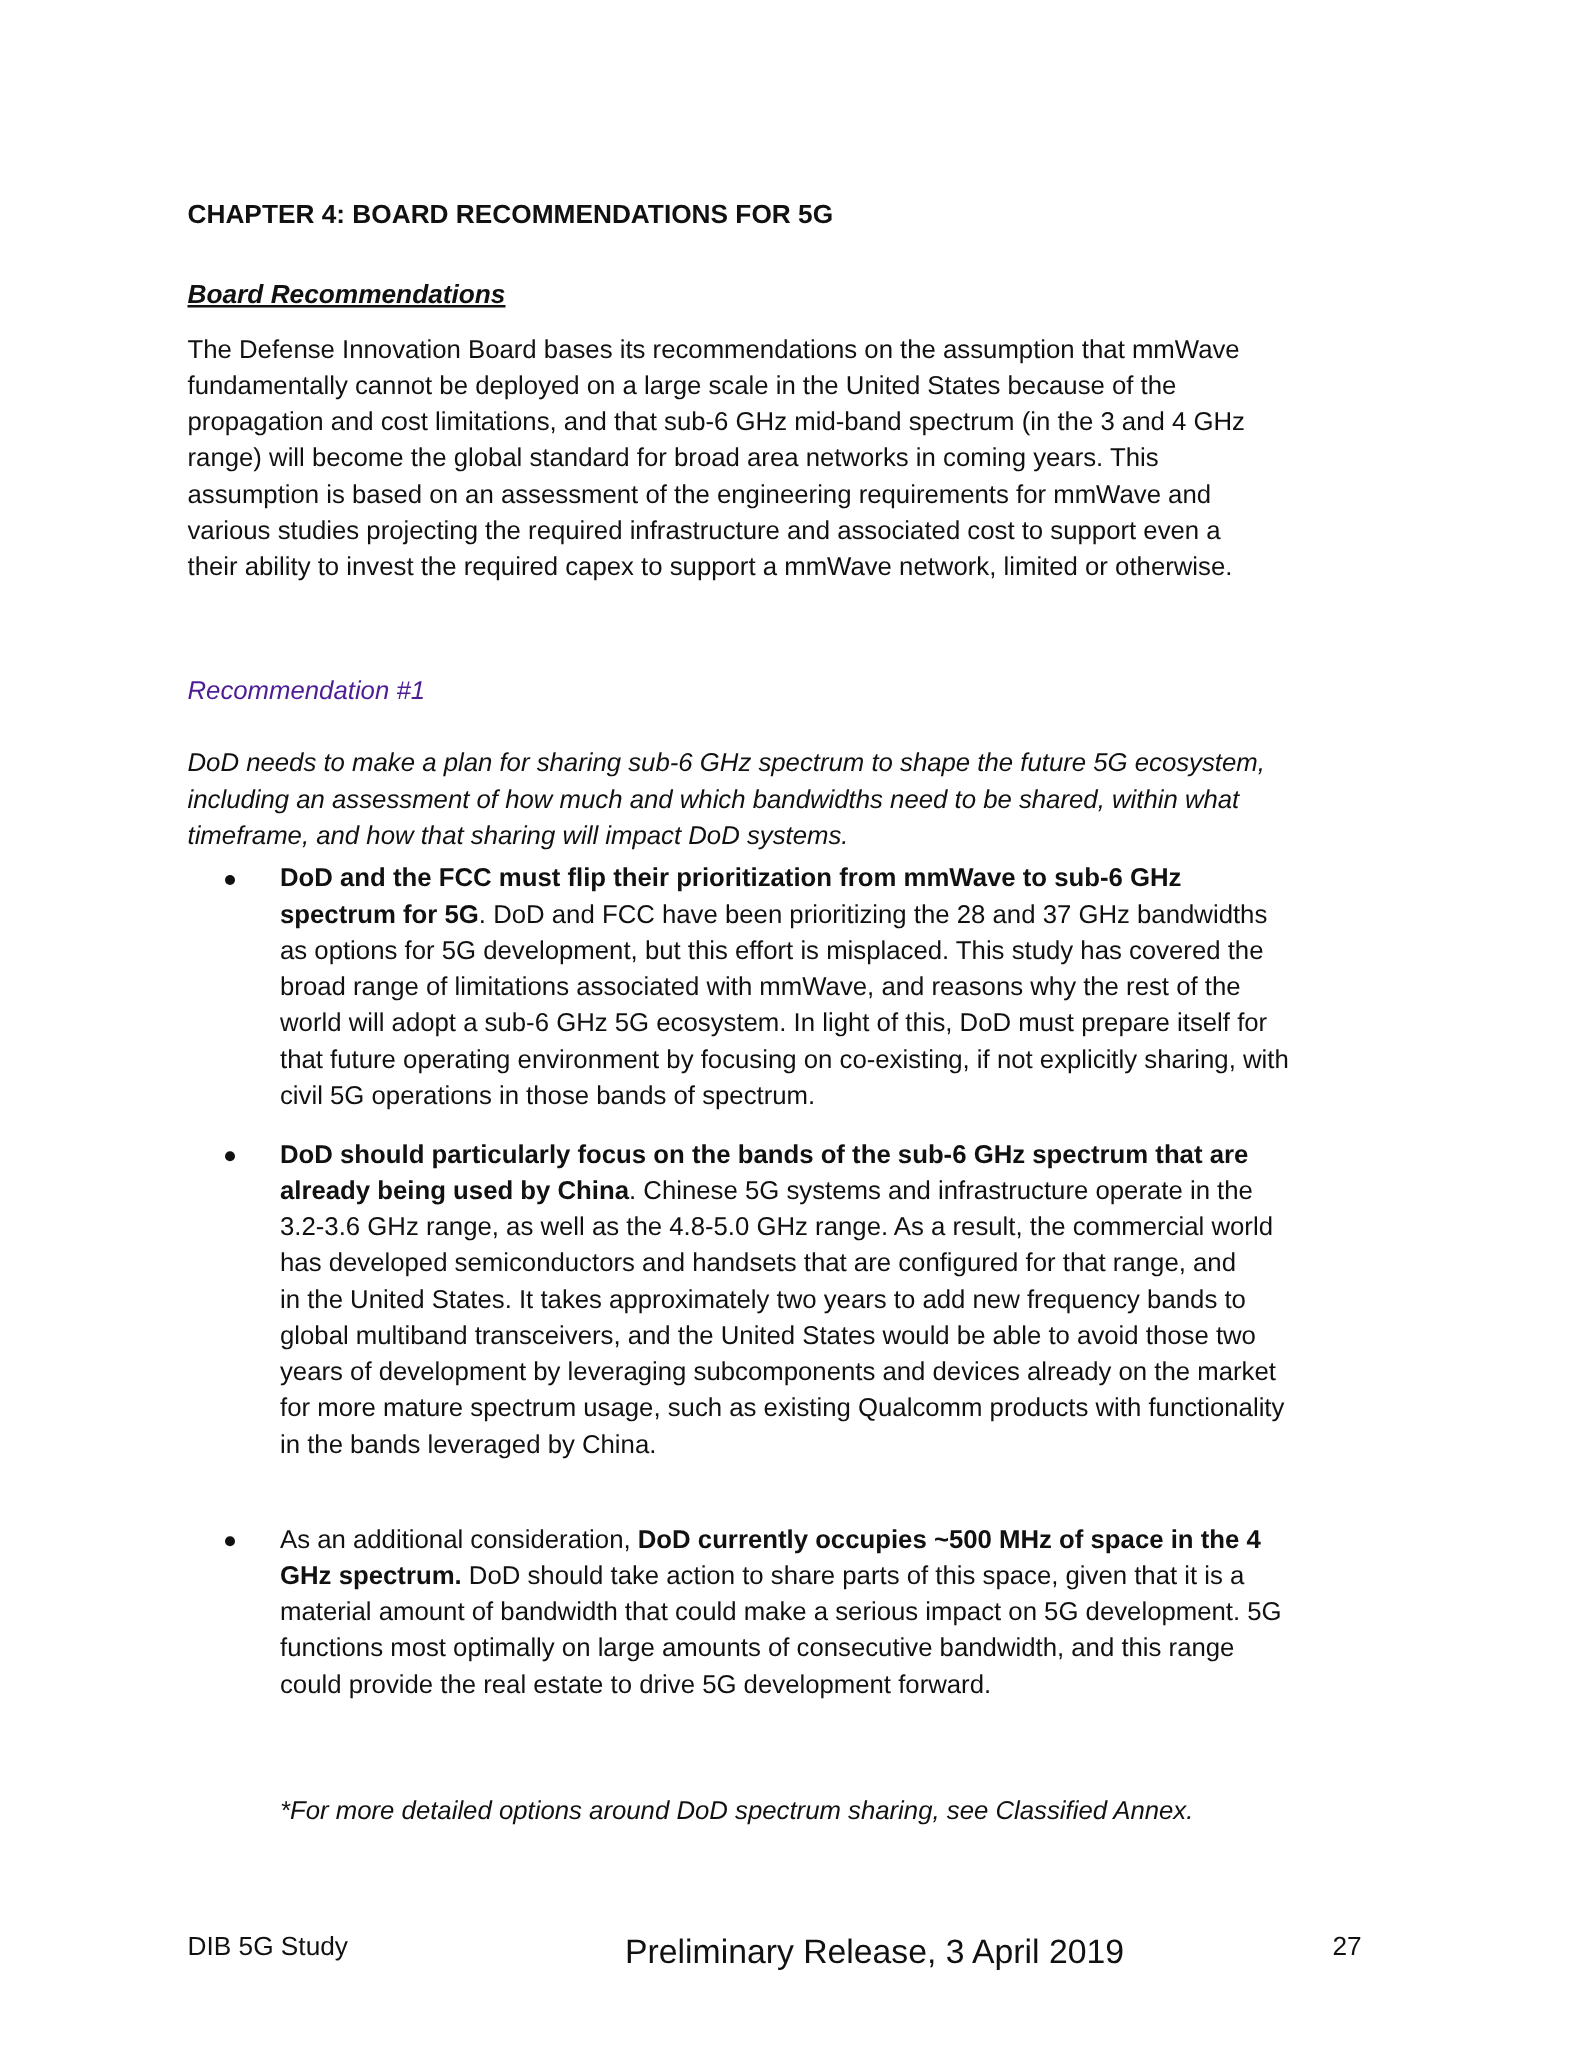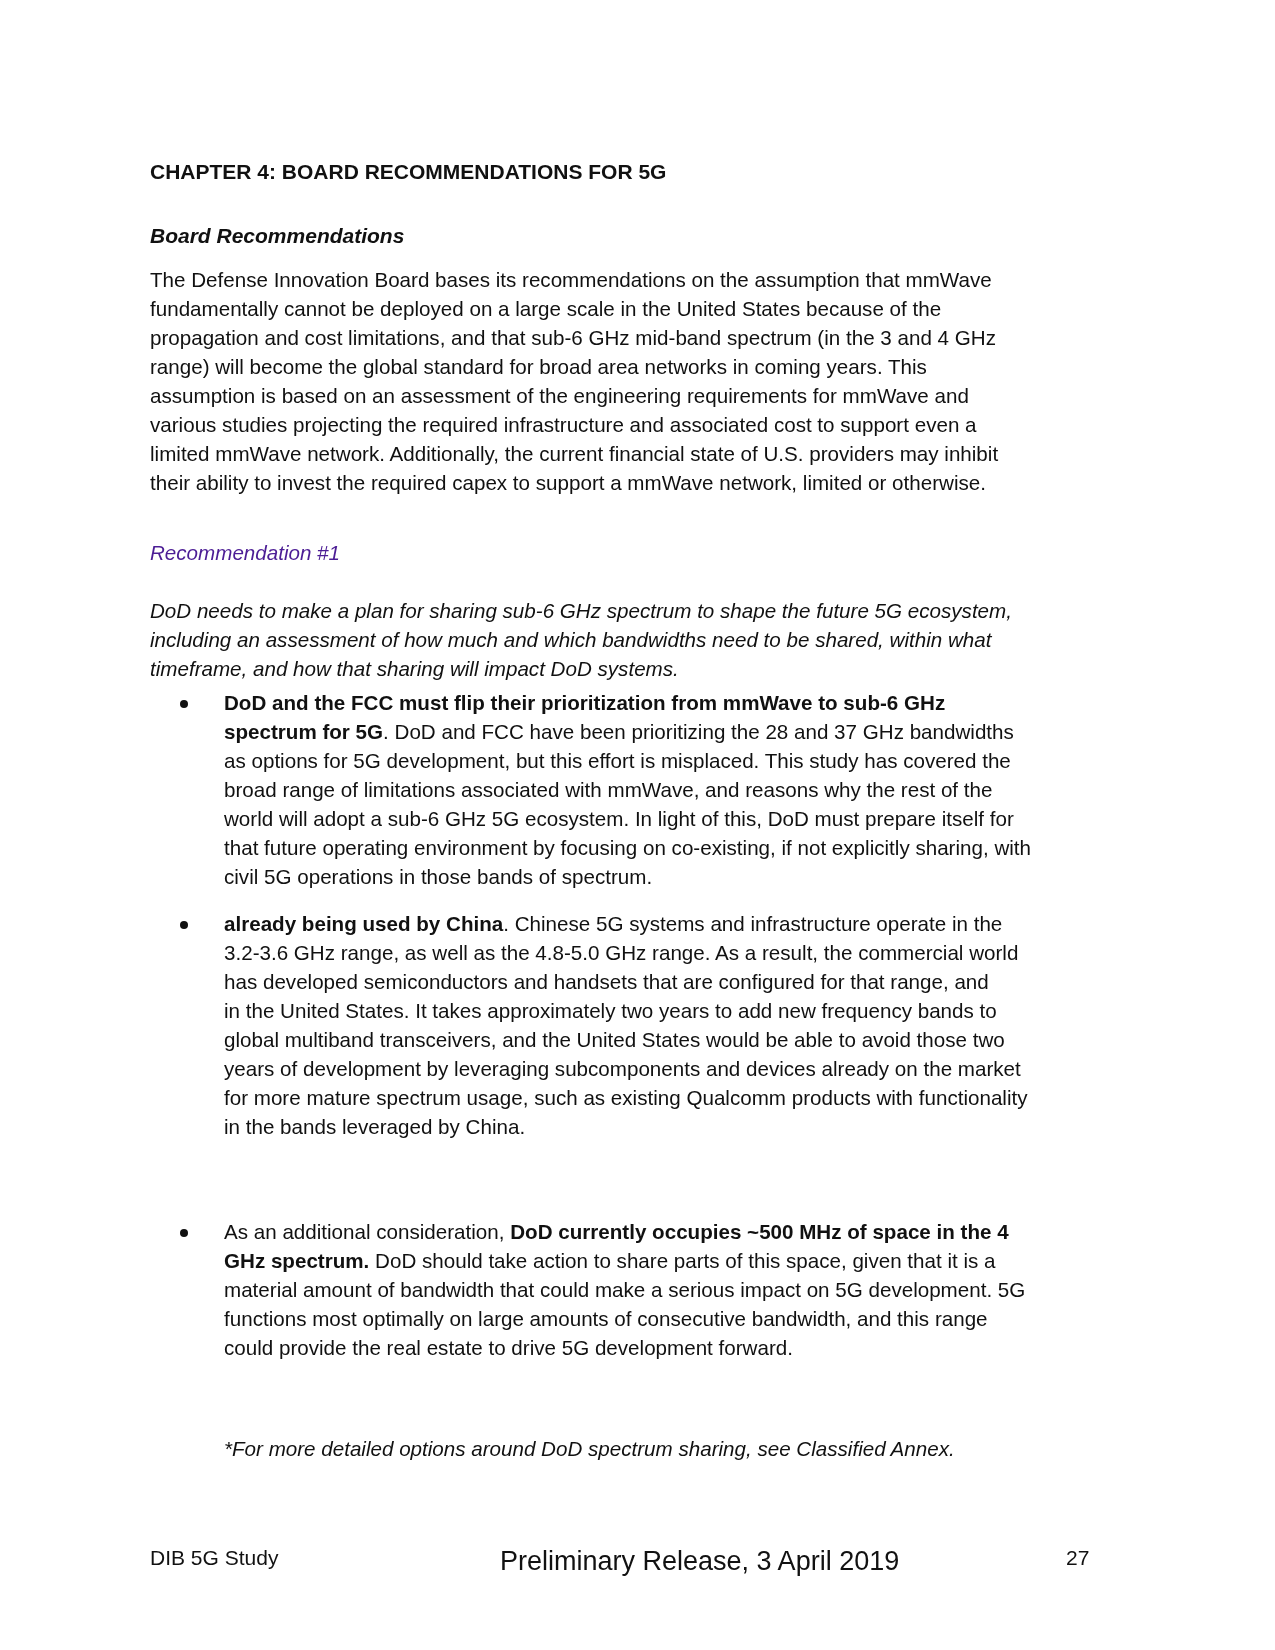--- a/index.html
+++ b/index.html
@@ -3,21 +3,21 @@
   <meta charset="utf-8">
   <style>
     html, body { margin: 0; padding: 0; background: #ffffff; }
     body {
       width: 1275px; height: 1650px; position: relative; overflow: hidden;
       font-family: "Liberation Sans", sans-serif; color: #111111;
     }
     .page { position: absolute; left: 0; top: 12px; width: 1186px; height: 1650px; }
     .line { position: absolute; white-space: nowrap; font-size: 20.6px; line-height: 29px; }
     .chapter-title { position: absolute; left: 150px; top: 148px; font-size: 21px; font-weight: bold; white-space: nowrap; }
-    .section-heading { position: absolute; left: 150px; top: 212px; font-size: 21px; font-weight: bold; font-style: italic; white-space: nowrap; }
+    .section-heading { position: absolute; left: 150px; top: 212px; font-size: 21px; font-weight: bold; font-style: italic; white-space: nowrap; text-decoration: underline; }
     .intro { position: absolute; left: 150px; top: 253px; }
     .intro .line, .rec-stmt .line { position: relative; display: block; }
     .rec-label { position: absolute; left: 150px; top: 529px; font-size: 20.6px; font-style: italic; color: #4c1d95; white-space: nowrap; }
     .rec-stmt { position: absolute; left: 150px; top: 584px; font-style: italic; }
     .bullet-block { position: absolute; left: 224px; }
     .bullet-block .line { position: relative; display: block; }
     .bullet-dot { position: absolute; left: -44px; top: 12px; width: 8px; height: 8px; border-radius: 50%; background: #111111; }
     .b { font-weight: bold; }
     .note { position: absolute; left: 224px; top: 1425px; font-size: 20.6px; font-style: italic; white-space: nowrap; }
     .footer-left { position: absolute; left: 150px; top: 1534px; font-size: 21px; white-space: nowrap; }
@@ -32,21 +32,20 @@
   <div class="chapter-title">CHAPTER 4: BOARD RECOMMENDATIONS FOR 5G</div>
   <div class="section-heading">Board Recommendations</div>
 
   <div class="intro">
     <span class="line">The Defense Innovation Board bases its recommendations on the assumption that mmWave</span>
     <span class="line">fundamentally cannot be deployed on a large scale in the United States because of the</span>
     <span class="line">propagation and cost limitations, and that sub-6 GHz mid-band spectrum (in the 3 and 4 GHz</span>
     <span class="line">range) will become the global standard for broad area networks in coming years. This</span>
     <span class="line">assumption is based on an assessment of the engineering requirements for mmWave and</span>
     <span class="line">various studies projecting the required infrastructure and associated cost to support even a</span>
-    <span class="line">limited mmWave network. Additionally, the current financial state of U.S. providers may inhibit</span>
     <span class="line">their ability to invest the required capex to support a mmWave network, limited or otherwise.</span>
   </div>
 
   <div class="rec-label">Recommendation #1</div>
 
   <div class="rec-stmt">
     <span class="line">DoD needs to make a plan for sharing sub-6 GHz spectrum to shape the future 5G ecosystem,</span>
     <span class="line">including an assessment of how much and which bandwidths need to be shared, within what</span>
     <span class="line">timeframe, and how that sharing will impact DoD systems.</span>
   </div>
@@ -57,20 +56,21 @@
     <span class="line"><span class="b">spectrum for 5G</span><span>. DoD and FCC have been prioritizing the 28 and 37 GHz bandwidths</span></span>
     <span class="line">as options for 5G development, but this effort is misplaced. This study has covered the</span>
     <span class="line">broad range of limitations associated with mmWave, and reasons why the rest of the</span>
     <span class="line">world will adopt a sub-6 GHz 5G ecosystem. In light of this, DoD must prepare itself for</span>
     <span class="line">that future operating environment by focusing on co-existing, if not explicitly sharing, with</span>
     <span class="line">civil 5G operations in those bands of spectrum.</span>
   </div>
 
   <div class="bullet-block" style="top:897px;">
     <span class="bullet-dot"></span>
+    <span class="line"><span class="b">DoD should particularly focus on the bands of the sub-6 GHz spectrum that are</span><span></span></span>
     <span class="line"><span class="b">already being used by China</span><span>. Chinese 5G systems and infrastructure operate in the</span></span>
     <span class="line">3.2-3.6 GHz range, as well as the 4.8-5.0 GHz range. As a result, the commercial world</span>
     <span class="line">has developed semiconductors and handsets that are configured for that range, and</span>
     <span class="line">in the United States. It takes approximately two years to add new frequency bands to</span>
     <span class="line">global multiband transceivers, and the United States would be able to avoid those two</span>
     <span class="line">years of development by leveraging subcomponents and devices already on the market</span>
     <span class="line">for more mature spectrum usage, such as existing Qualcomm products with functionality</span>
     <span class="line">in the bands leveraged by China.</span>
   </div>
 

